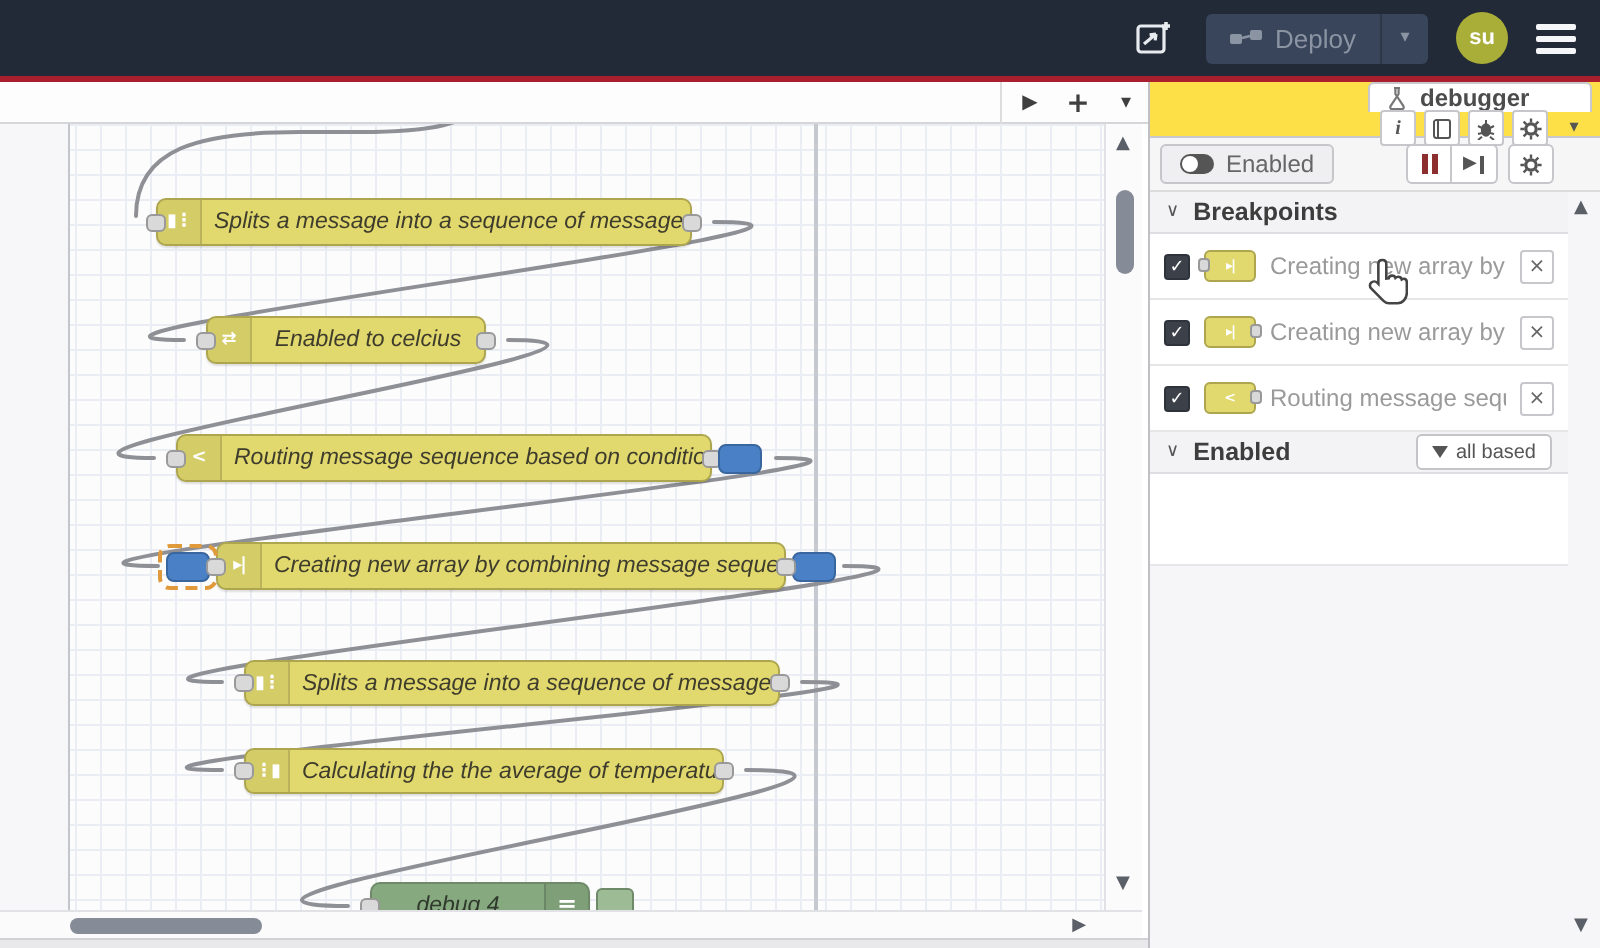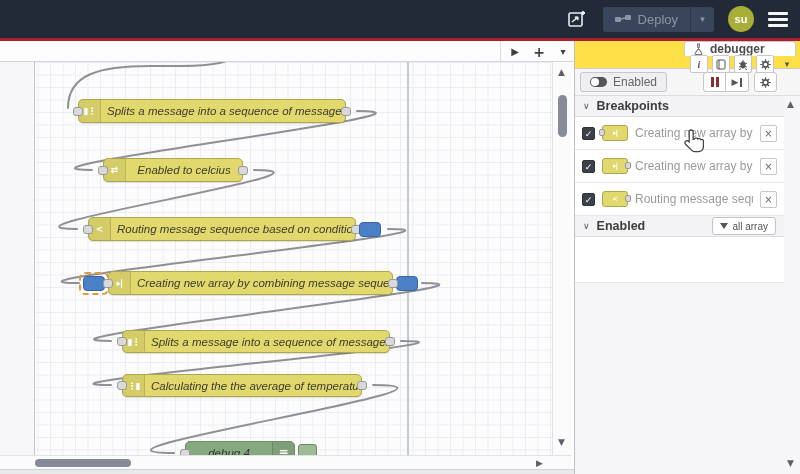--- a/index.html
+++ b/index.html
@@ -308,21 +308,21 @@
         </div>
         <div class="bp-label">Routing message sequence ba</div>
         <div class="x-btn glyph">×</div>
       </div>
 
       <div class="sec-head msg-head">
         <span class="chev glyph">∨</span>
         <span>Enabled</span>
         <div class="filter-btn">
           <span class="funnel"></span>
-          <span>all array</span>
+          <span>all based</span>
         </div>
       </div>
       <div class="msg-empty"></div>
     </div>
   </div>
 </div>
 
 <div class="cursor-hand">
   <svg width="21" height="25" viewBox="0 0 18 21">
     <path d="M7 1.5 C8 1.5 8.7 2.2 8.7 3.2 V9.5 L9.7 9.4 C9.8 8.7 10.4 8.2 11.2 8.2 C11.9 8.2 12.4 8.6 12.6 9.2 C12.9 8.9 13.3 8.7 13.8 8.7 C14.5 8.7 15.1 9.1 15.3 9.8 C15.6 9.6 15.9 9.5 16.3 9.5 C17.2 9.5 17.5 10.3 17.5 11.2 V15.5 C17.5 18 15.8 20 13.5 20 H9.8 C8.9 20 8.1 19.6 7.5 19 L2.2 13.7 C1.5 13 1.5 11.9 2.2 11.2 C2.9 10.5 4.1 10.5 4.8 11.2 L5.3 11.7 V3.2 C5.3 2.2 6 1.5 7 1.5 Z" fill="#fff" stroke="#444" stroke-width="1.1"></path>

